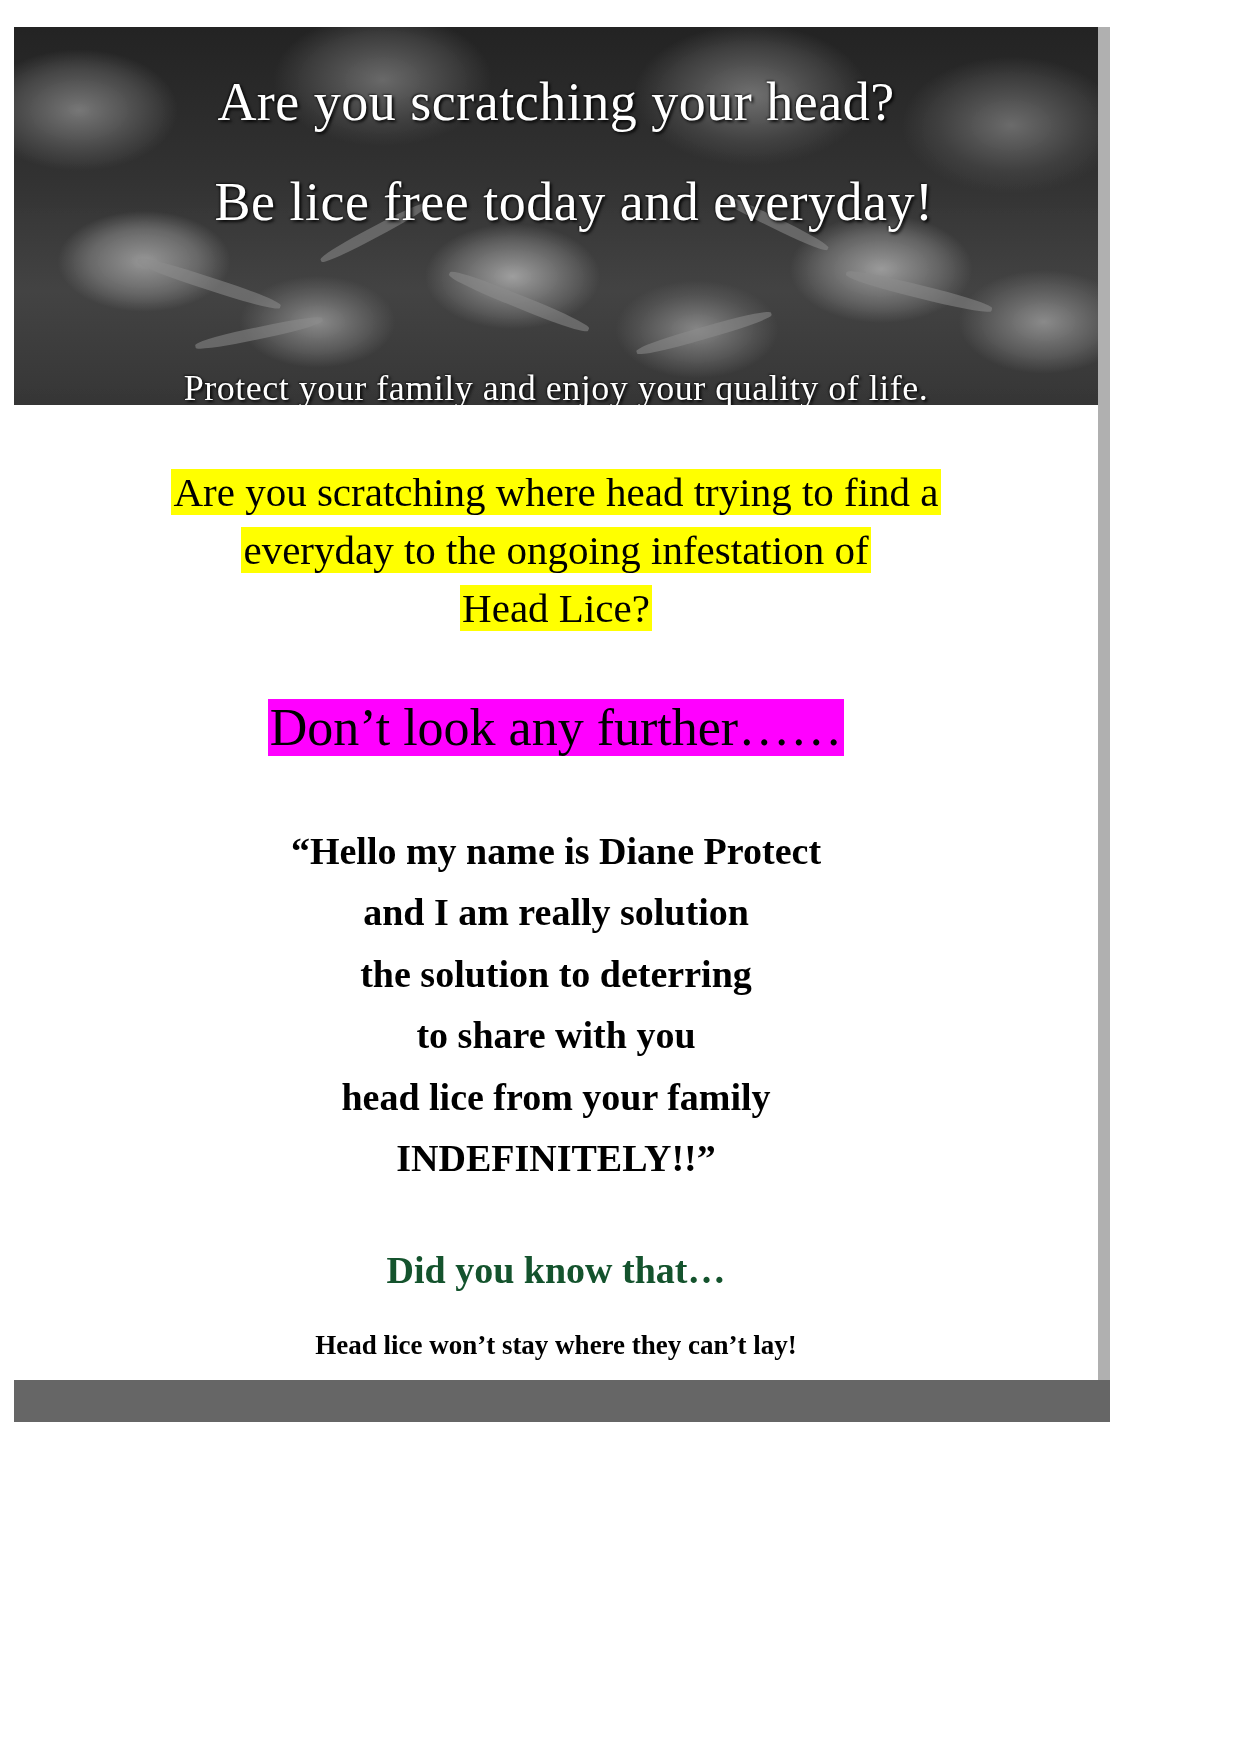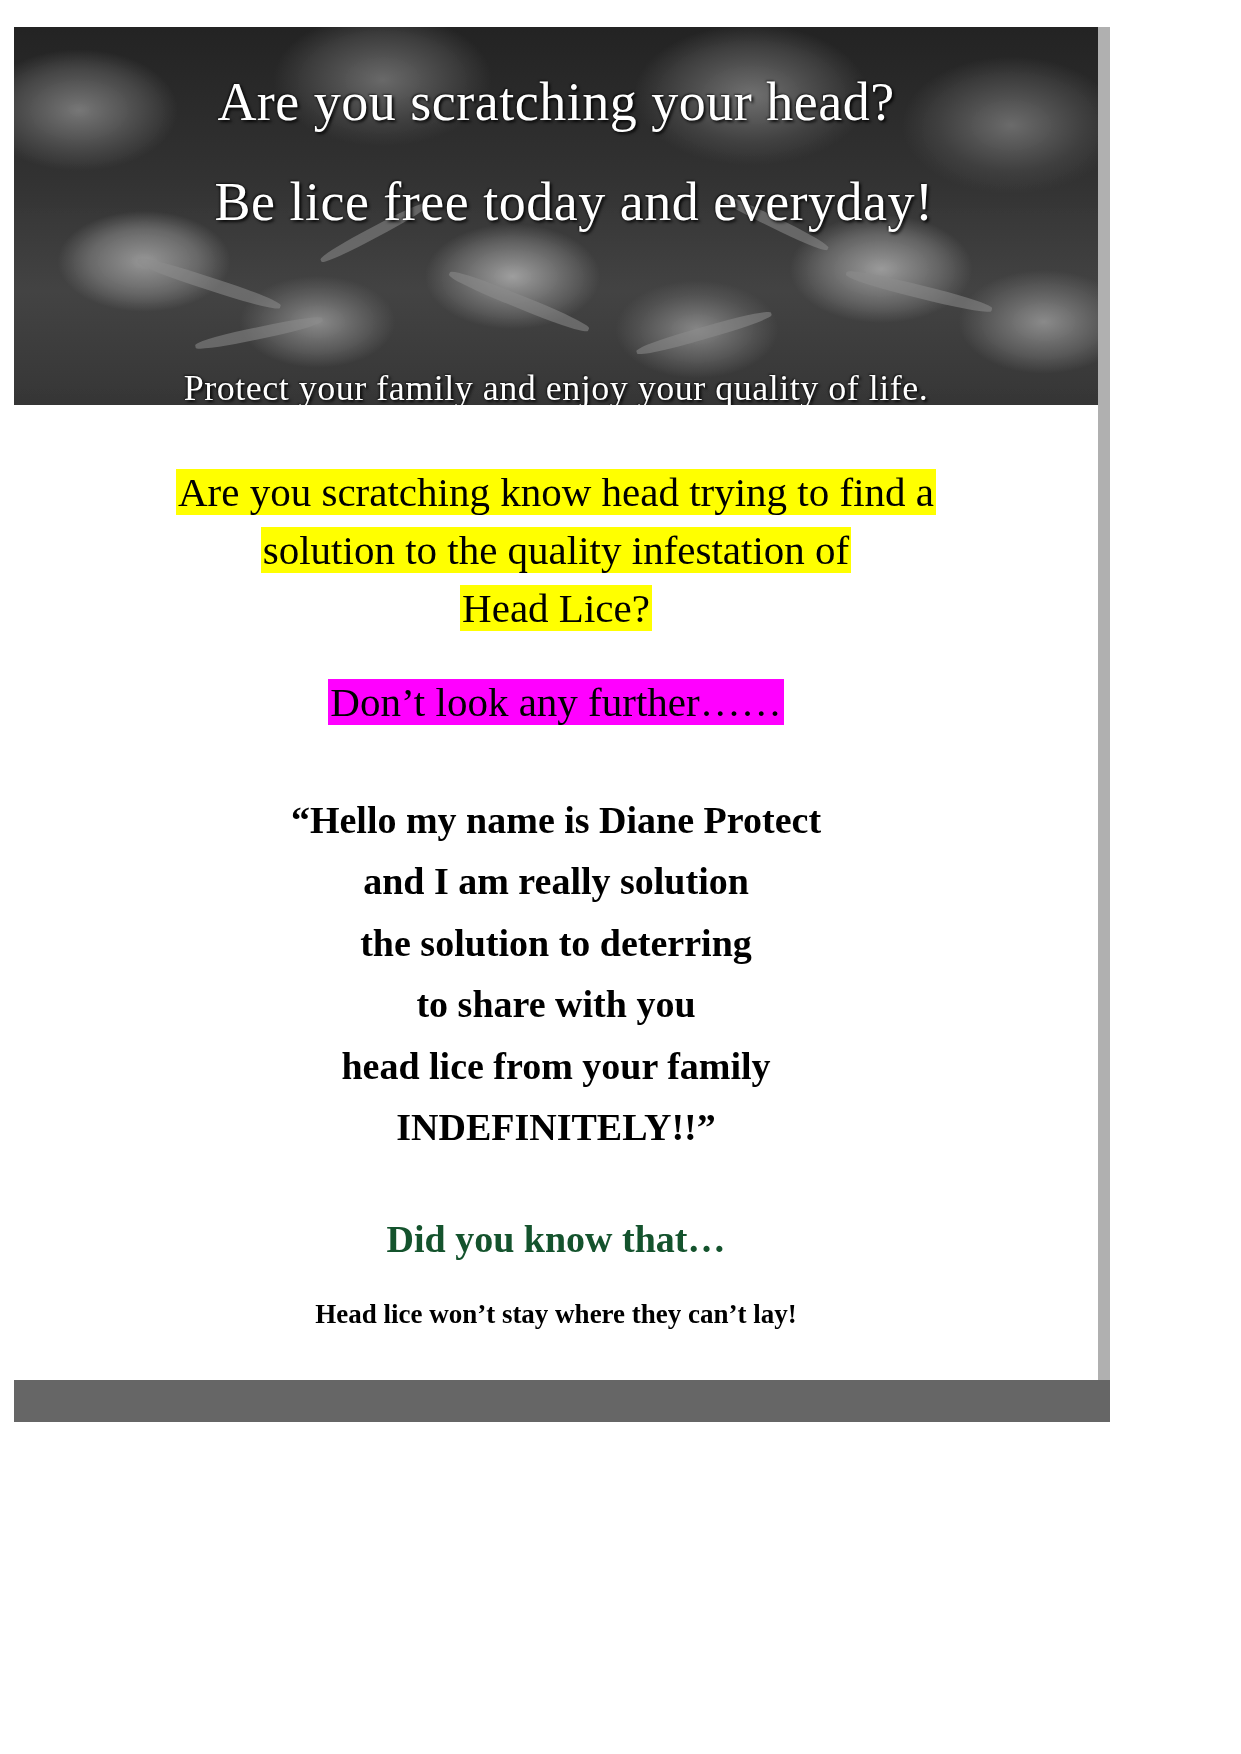--- a/index.html
+++ b/index.html
@@ -100,22 +100,22 @@
   .hl-line {
     display: block;
   }
   .hl-line span.mark {
     background: #ffff00;
     padding: 0 2px;
     box-decoration-break: clone;
     -webkit-box-decoration-break: clone;
   }
   .magenta-block {
-    margin-top: 40px;
-    font-size: 41px;
+    margin-top: 60px;
+    font-size: 52px;
     color: #000000;
   }
   .magenta-block span.mark {
     background: #ff00ff;
     padding: 0 2px;
   }
   .quote-block {
     margin-top: 64px;
     font-size: 38px;
     font-weight: bold;
@@ -165,22 +165,22 @@
     <div class="leg" style="left:700px; top:190px; width:120px; height:11px; transform:rotate(26deg);"></div>
 
     <div class="banner-text banner-line1">Are you scratching your head?</div>
     <div class="banner-text banner-line2">Be lice free today and everyday!</div>
     <div class="banner-text banner-line3">Protect your family and enjoy your quality of life.</div>
   </div>
 
   <div class="content">
 
     <div class="hl-block">
-      <span class="hl-line"><span class="mark">Are you scratching know head trying to find a</span></span>
-      <span class="hl-line"><span class="mark">solution to the quality infestation of</span></span>
+      <span class="hl-line"><span class="mark">Are you scratching where head trying to find a</span></span>
+      <span class="hl-line"><span class="mark">everyday to the ongoing infestation of</span></span>
       <span class="hl-line"><span class="mark">Head Lice?</span></span>
     </div>
 
     <div class="magenta-block">
       <span class="mark">Don’t look any further……</span>
     </div>
 
     <div class="quote-block">
       <span class="quote-line">“Hello my name is Diane Protect</span>
       <span class="quote-line">and I am really solution</span>

